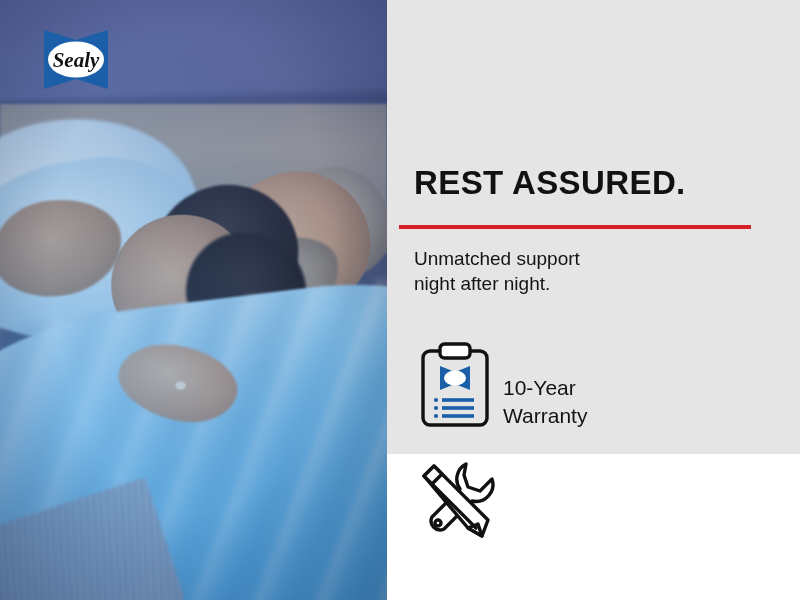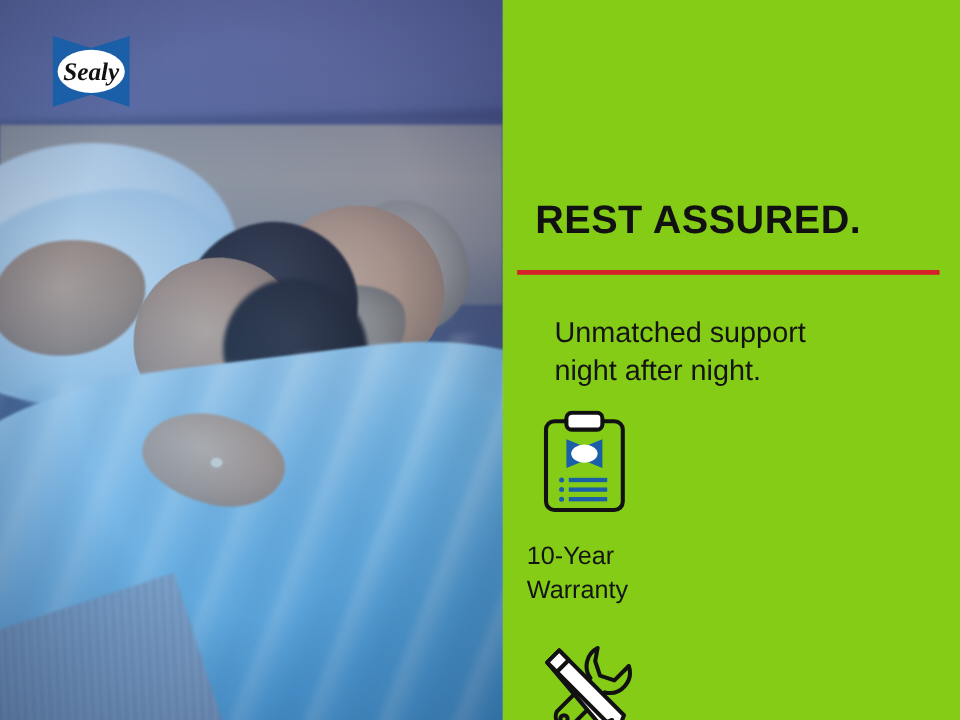--- a/index.html
+++ b/index.html
@@ -18,21 +18,21 @@
     position: relative;
     width: 800px;
     height: 600px;
     background: #ffffff;
     display: flex;
   }
 
   
   .photo-panel {
     position: relative;
-    width: 419px;
+    width: 387px;
     height: 600px;
     overflow: hidden;
     background: #4a5a93;
   }
 
   .photo-scene {
     position: absolute;
     inset: 0;
     
     background:
@@ -344,22 +344,22 @@
     width: 76px;
     height: 67px;
     z-index: 6;
   }
   .logo svg { display: block; width: 100%; height: 100%; }
 
   
   .content-panel {
     position: relative;
     flex: 1;
-    height: 600px;
-    background: #84cc16;
+    height: 454px;
+    background: #e5e5e5;
     padding: 0 0 0 27px;
     box-sizing: border-box;
   }
 
   .headline {
     position: absolute;
     left: 27px;
     top: 166px;
     margin: 0;
     font-family: "Liberation Sans", sans-serif;
@@ -377,40 +377,39 @@
     top: 225px;
     width: 352px;
     height: 4px;
     background: #d52027;
   }
 
   .subhead {
     position: absolute;
     left: 27px;
     top: 246px;
-    margin: 16px;
+    margin: 0;
     font-family: "Liberation Sans", sans-serif;
-    font-size: 24px;
+    font-size: 19px;
     font-weight: 400;
     color: #141414;
     line-height: 1.32;
     white-space: pre-line;
   }
 
   .features {
     position: absolute;
     left: 20px;
     top: 340px;
     width: 360px;
   }
   .feature {
     display: flex;
-    align-items: flex-start;
+    align-items: flex-end;
     margin-bottom: 22px;
-    flex-direction: column;
   }
   .feature-icon {
     width: 96px;
     flex: 0 0 96px;
     display: flex;
     justify-content: center;
     align-items: flex-start;
     padding-top: 2px;
   }
   .feature-icon svg { display: block; }

